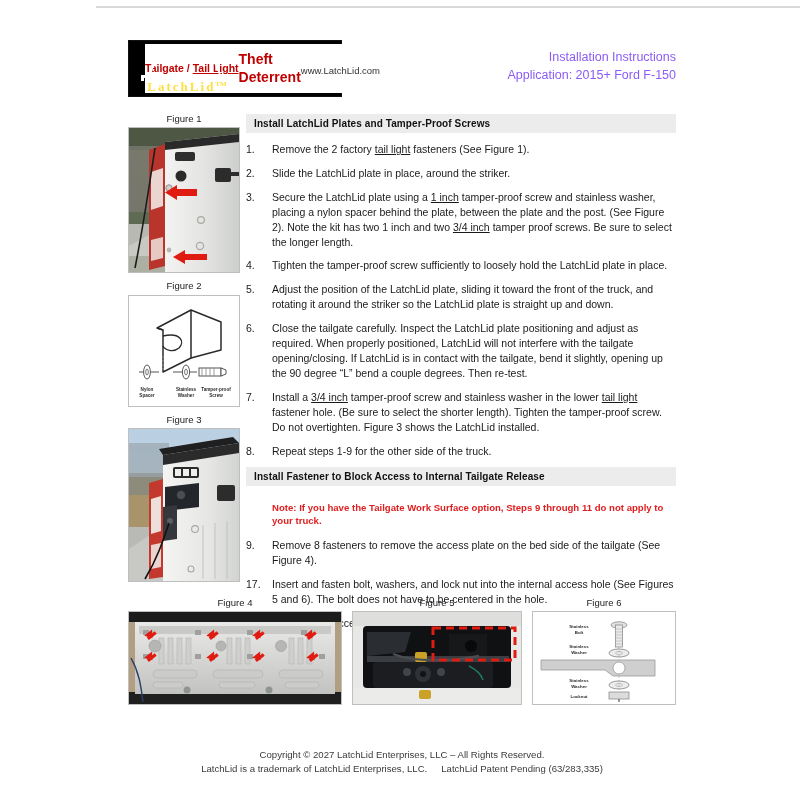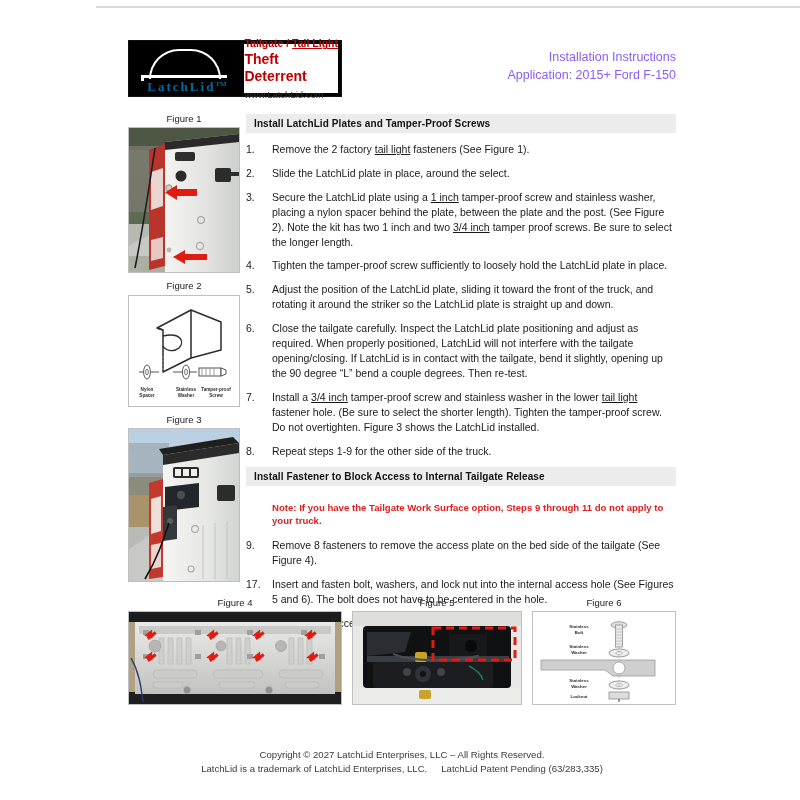--- a/index.html
+++ b/index.html
@@ -35,28 +35,28 @@
     border-top-left-radius:34px;border-top-right-radius:34px;
   }
   .logo-base{
     position:absolute;left:12px;top:34px;width:86px;height:3px;background:#fff;
   }
   .logo-base2{
     position:absolute;left:12px;top:34px;width:3px;height:6px;background:#fff;
   }
   .logo-word{
     position:absolute;left:6px;top:38px;width:104px;
-    color:#0369a1;font-family:"Liberation Serif", serif;
+    color:#fde047;font-family:"Liberation Serif", serif;
     font-size:13px;font-weight:bold;letter-spacing:2px;text-align:center;
     white-space:nowrap;
   }
   .logo-tm{font-size:7px;vertical-align:super;letter-spacing:0;}
   .logo-right{
     flex:1;background:#fff;margin:3px 3px 3px 16px;
-    display:flex;flex-direction:column;align-items:flex-start;justify-content:center;
+    display:flex;flex-direction:row;align-items:center;justify-content:center;
   }
   .logo-tag1{
     font-size:10.5px;font-weight:bold;color:#c00000;line-height:1.25;
     white-space:nowrap;
   }
   .logo-tag1 u{text-decoration:underline;}
   .logo-tag2{
     font-size:14px;font-weight:bold;color:#c00000;line-height:1.25;
   }
   .logo-url{
@@ -296,21 +296,21 @@
         </div>
       </div>
 
     </div>
 
     <div class="content">
       <div id="section-1">
           <div class="sec-head">Install LatchLid Plates and Tamper-Proof Screws</div>
           <ol class="steps">
             <li><span class="num">1.</span><span>Remove the 2 factory <span class="u">tail light</span> fasteners (See Figure 1).</span></li>
-            <li><span class="num">2.</span><span>Slide the LatchLid plate in place, around the select.</span></li>
+            <li><span class="num">2.</span><span>Slide the LatchLid plate in place, around the striker.</span></li>
             <li><span class="num">3.</span><span>Secure the LatchLid plate using a <span class="u">1 inch</span> tamper-proof screw and stainless washer, placing a nylon spacer behind the plate, between the plate and the post.  (See Figure 2).  Note the kit has two 1 inch and two <span class="u">3/4 inch</span> tamper proof screws.  Be sure to select the longer length.</span></li>
             <li><span class="num">4.</span><span>Tighten the tamper-proof screw sufficiently to loosely hold the LatchLid plate in place.</span></li>
             <li><span class="num">5.</span><span>Adjust the position of the LatchLid plate, sliding it toward the front of the truck, and rotating it around the striker so the LatchLid plate is straight up and down.</span></li>
             <li><span class="num">6.</span><span>Close the tailgate carefully.  Inspect the LatchLid plate positioning and adjust as required. When properly positioned, LatchLid will not interfere with the tailgate opening/closing.  If LatchLid is in contact with the tailgate, bend it slightly, opening up the 90 degree “L” bend a couple degrees.  Then re-test.</span></li>
             <li><span class="num">7.</span><span>Install a <span class="u">3/4 inch</span> tamper-proof screw and stainless washer in the lower <span class="u">tail light</span> fastener hole. (Be sure to select the shorter length).  Tighten the tamper-proof screw.  Do not overtighten.   Figure 3 shows the LatchLid installed.</span></li>
             <li><span class="num">8.</span><span>Repeat steps 1-9 for the other side of the truck.</span></li>
           </ol>
         </div>
       <div id="section-2">
           <div class="sec-head">Install Fastener to Block Access to Internal Tailgate Release</div>

